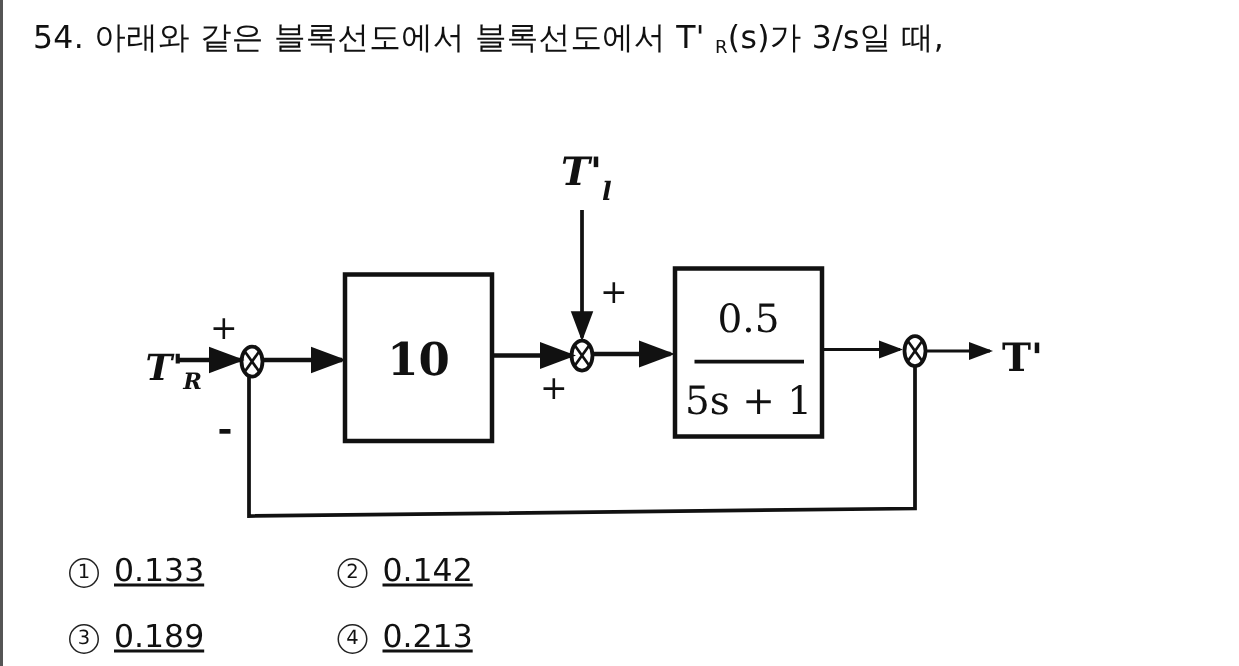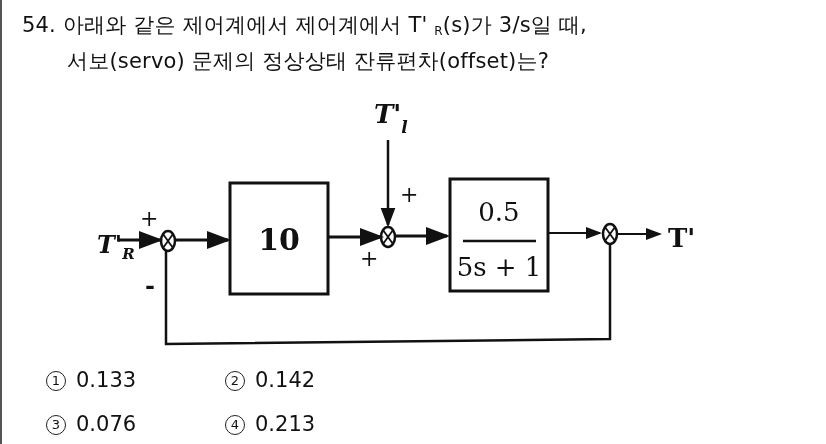--- a/index.html
+++ b/index.html
@@ -5,35 +5,34 @@
   html, body { margin:0; padding:0; background:#fff; }
   body { width:826px; height:444px; position:relative; overflow:hidden;
          font-family:"DejaVu Sans","Liberation Sans",sans-serif; color:#111; }
   .left-border { position:absolute; left:0; top:0; width:2px; height:444px; background:#555; }
   .question { position:absolute; left:22px; top:10px; font-size:21px; line-height:30px; letter-spacing:0.2px; }
   .question .line2 { padding-left:45px; }
   .sub { font-size:12px; vertical-align:-3px; }
   .diagram { position:absolute; left:0; top:0; width:826px; height:444px; }
   .diagram text { font-family:"DejaVu Serif","Liberation Serif",serif; fill:#111; }
   .choices { position:absolute; left:46px; top:368px; font-size:21px; }
-  .choice { position:absolute; white-space:nowrap; }
+  .choice { position:absolute; white-space:nowrap;text-decoration:underline; }
   .circ { display:inline-block; width:18px; height:18px; border:1.3px solid #222; border-radius:50%;
           font-size:13px; line-height:18px; text-align:center; margin-right:10px; vertical-align:2px; }
 </style>
 </head>
 <body>
 
 <div class="left-border"></div>
 
 <div class="question">
   <div>
     <span>54.</span>
-    <span>아래와 같은 제어계에서 제어계에서 T' </span><span class="sub">R</span><span>(s)가 3/s일 때,</span>
+    <span>아래와 같은 블록선도에서 블록선도에서 T' </span><span class="sub">R</span><span>(s)가 3/s일 때,</span>
   </div>
-  <div class="line2">서보(servo) 문제의 정상상태 잔류편차(offset)는?</div>
 </div>
 
 <svg class="diagram" viewBox="0 0 826 444">
   <defs>
     <marker id="arr" markerWidth="8" markerHeight="8" refX="7" refY="4" orient="auto">
       <path d="M0,1 L8,4 L0,7 z" fill="#111"></path>
     </marker>
   </defs>
   <g stroke="#111" stroke-width="3" fill="none">
 
@@ -79,15 +78,15 @@
   <text x="400" y="202" font-size="22">+</text>
   <text x="360" y="266" font-size="22">+</text>
   <text x="499" y="221" font-size="26" text-anchor="middle">0.5</text>
   <text x="499" y="276" font-size="26" text-anchor="middle">5s + 1</text>
   <text x="668" y="247" font-size="26" font-weight="bold">T'</text>
 </svg>
 
 <div class="choices">
   <div class="choice" style="left:0;top:0"><span class="circ">1</span><span>0.133</span></div>
   <div class="choice" style="left:179px;top:0"><span class="circ">2</span><span>0.142</span></div>
-  <div class="choice" style="left:0;top:44px"><span class="circ">3</span><span>0.076</span></div>
+  <div class="choice" style="left:0;top:44px"><span class="circ">3</span><span>0.189</span></div>
   <div class="choice" style="left:179px;top:44px"><span class="circ">4</span><span>0.213</span></div>
 </div>
 
 </body></html>

